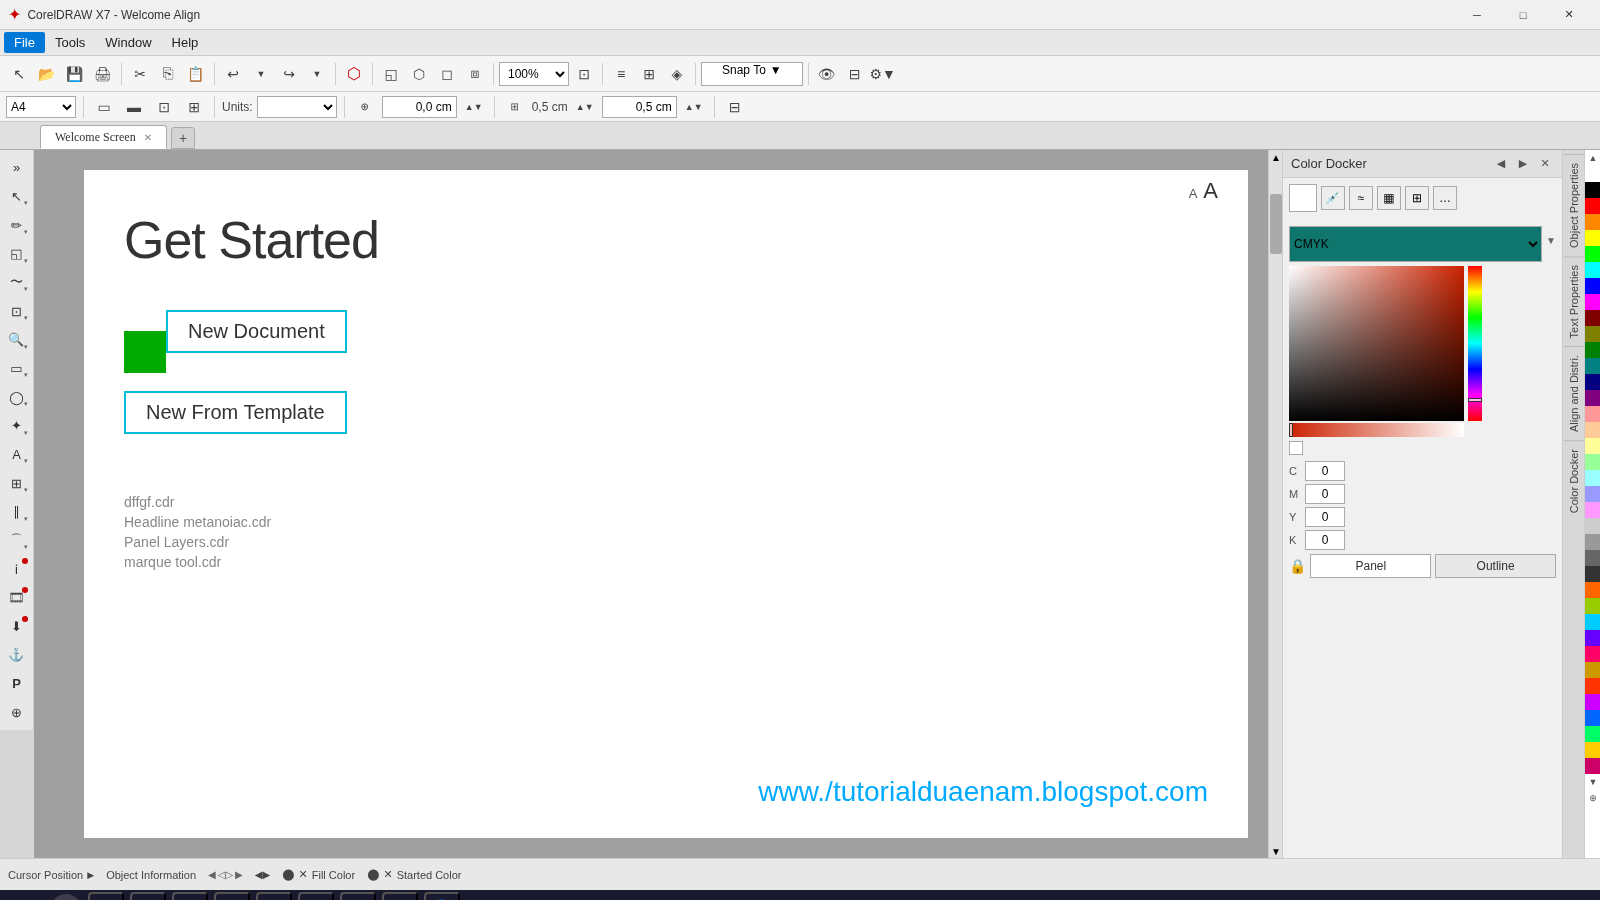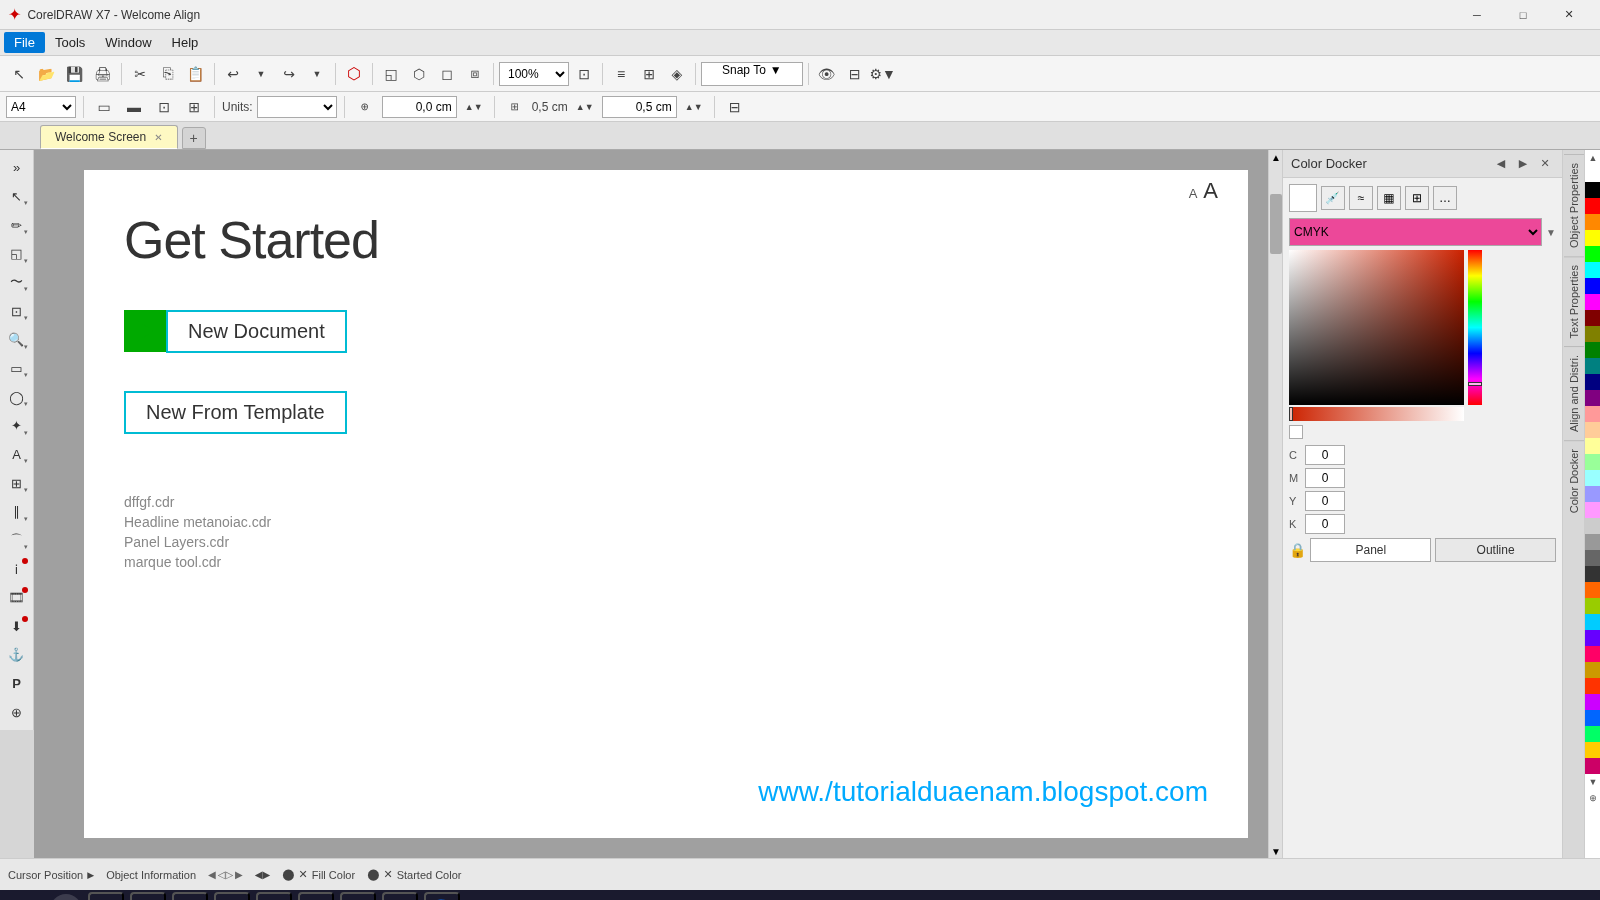--- a/index.html
+++ b/index.html
@@ -69,21 +69,21 @@
     
     #tabbar {
       height: 28px; background: #e0e0e0; display: flex; align-items: flex-end;
       padding: 0 40px; border-bottom: 1px solid #aaa;
     }
     .tab {
       height: 24px; padding: 0 14px; background: #d4d4d4; border: 1px solid #aaa;
       border-bottom: none; font-size: 12px; cursor: pointer; display: flex;
       align-items: center; gap: 8px; border-radius: 3px 3px 0 0; color: #333;
     }
-    .tab.active { background: #fef9c3; border-bottom: 1px solid white; font-weight: 500; }
+    .tab.active { background: #ffffff; border-bottom: 1px solid white; font-weight: 500; font-family: Liberation Serif, serif; }
     .tab-add {
       width: 24px; height: 22px; border: 1px solid #aaa; background: #d4d4d4;
       border-radius: 3px 3px 0 0; display: flex; align-items: center; justify-content: center;
       cursor: pointer; font-size: 14px; color: #555; margin-left: 4px;
     }
 
     
     #toolbox {
       width: 34px; background: #e8e8e8; border-right: 1px solid #ccc;
       display: flex; flex-direction: column; align-items: center; padding: 4px 0; gap: 1px;
@@ -178,21 +178,21 @@
     .color-tools { display: flex; align-items: center; gap: 4px; margin-bottom: 6px; }
     .color-swatch-white {
       width: 28px; height: 28px; background: white; border: 1px solid #aaa;
     }
     .color-tool-btn {
       width: 24px; height: 24px; border: 1px solid #aaa; background: #eee;
       cursor: pointer; display: flex; align-items: center; justify-content: center; font-size: 12px;
     }
     .color-model-row { display: flex; align-items: center; margin-bottom: 4px; }
     .color-model-select {
-      flex: 1; height: 28px; border: 1px solid #aaa; font-size: 12px; background: #ec4899;
+      flex: 1; height: 36px; border: 1px solid #aaa; font-size: 12px; background: #0f766e; margin-top: 8px;
     }
 
     
     .color-picker-area { position: relative; margin-bottom: 6px; }
 
     
     .cmyk-row { display: flex; align-items: center; gap: 4px; margin-bottom: 3px; }
     .cmyk-label { width: 12px; font-size: 11px; color: #555; }
     .cmyk-input {
       width: 40px; height: 20px; border: 1px solid #aaa; font-size: 12px;
@@ -274,21 +274,21 @@
       display: flex; flex: 1; flex-direction: column;
     }
     .canvas-with-scroll {
       display: flex; flex: 1;
     }
     .right-dockers {
       display: flex; height: 100%;
     }
 
     .btn-play-wrapper {
-      display: flex; align-items: flex-start; margin-bottom: 18px;
+      display: flex; align-items: flex-end; margin-bottom: 18px;
     }
   </style>
 </head>
 <body>
 
 <div id="titlebar">
   <span style="font-size:16px; color:#cc0000; margin-right:6px;">✦</span>
   <span style="font-size:12px; color:#333; flex:1;">CorelDRAW X7 - Welcome Align</span>
   <div style="display:flex;">
     <button class="win-btn">─</button>

